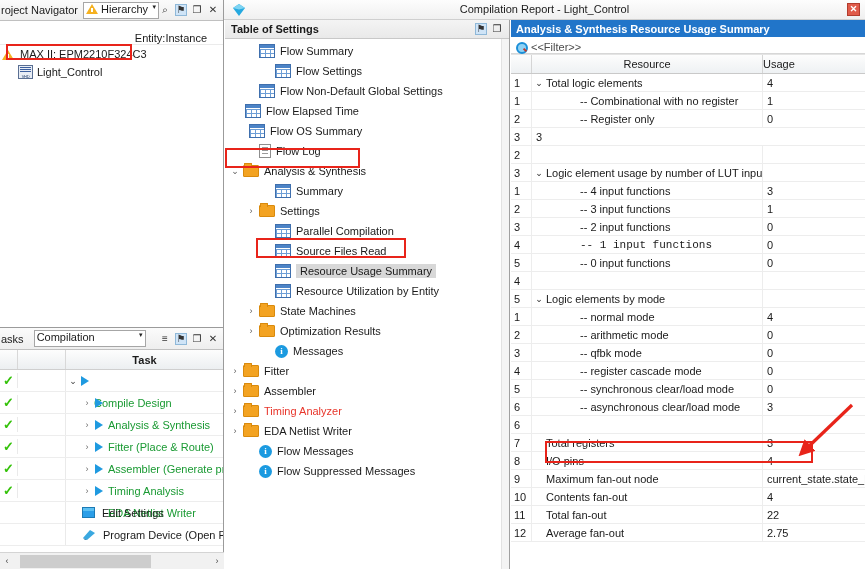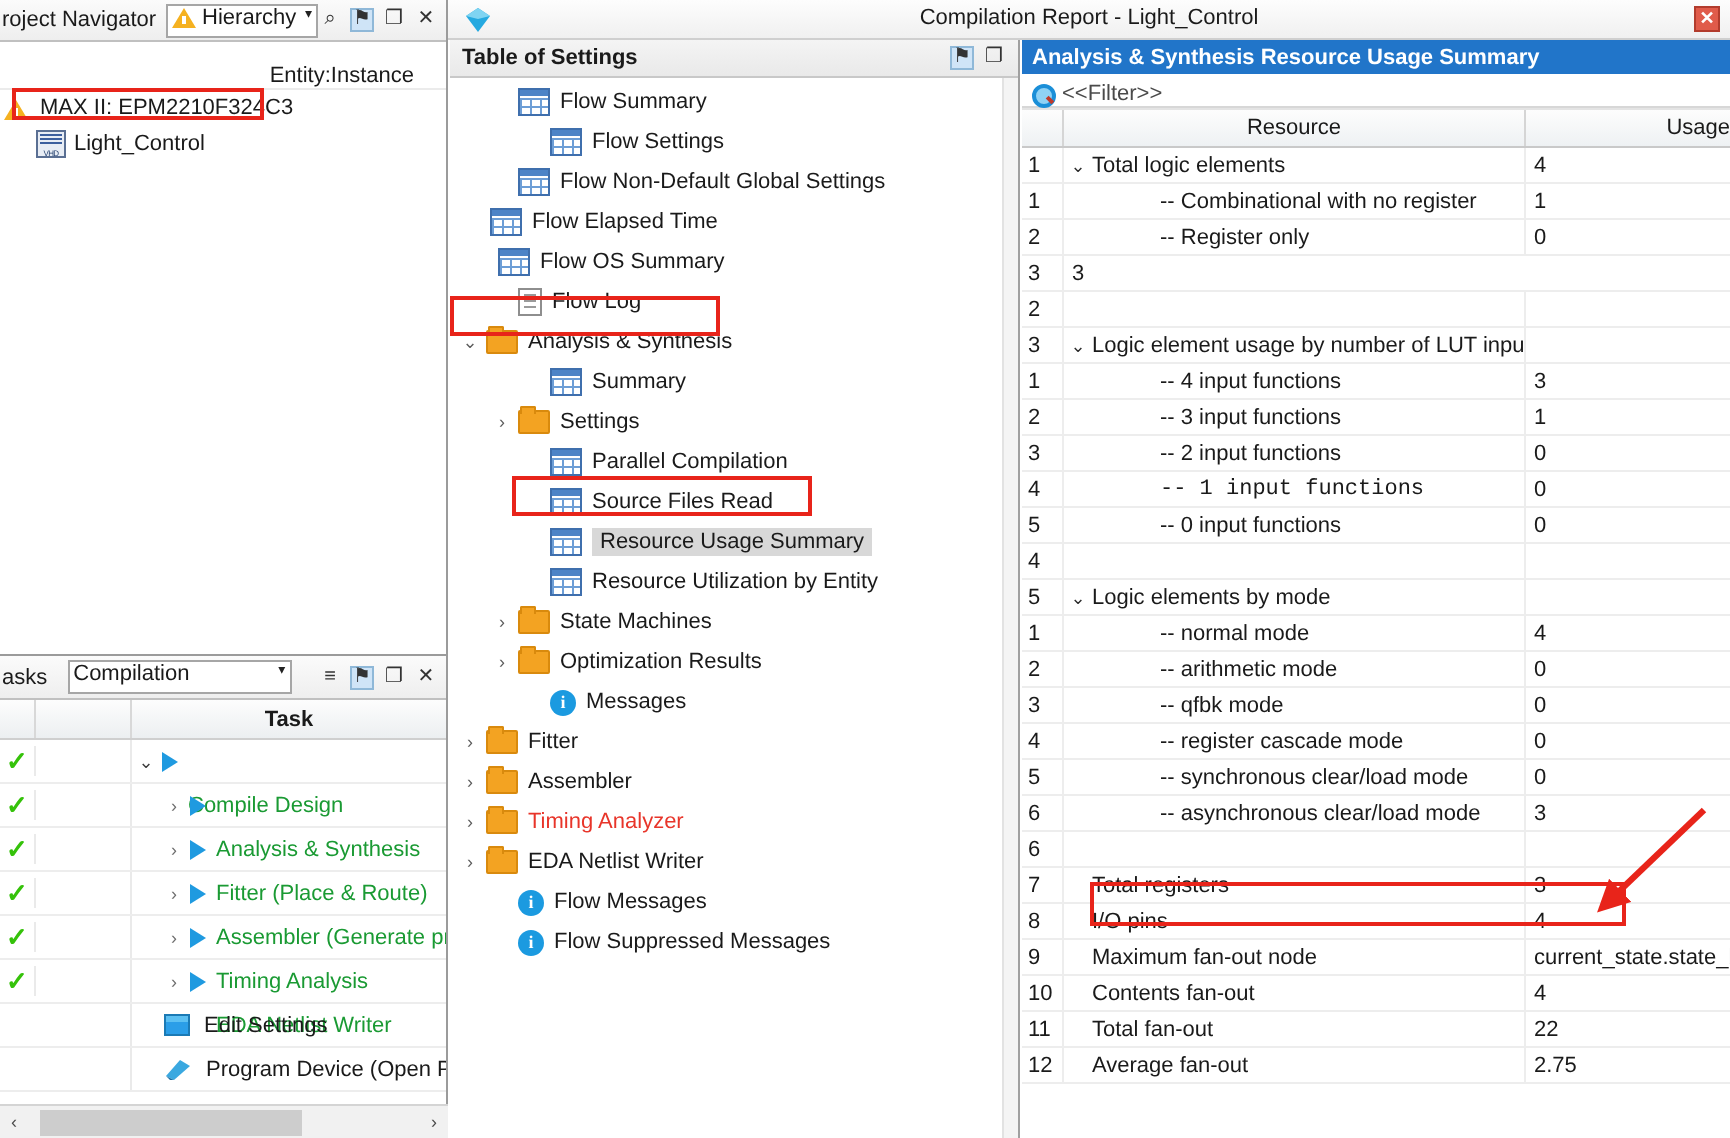--- a/index.html
+++ b/index.html
@@ -154,21 +154,21 @@
   .mag-icon::before { content: ""; position: absolute; left: 0; top: 0; width: 8px; height: 8px;
                       border: 2px solid #1b8fd8; border-radius: 50%; background: #8fd2f5; }
   .mag-icon::after { content: ""; position: absolute; left: 7px; top: 7px; width: 4px; height: 2px;
                      background: #c0392b; transform: rotate(45deg); }
   #report .filterbar .ph { color: #4a4a4a; font-size: 11px; }
   .grid-hdr { height: 20px; display: flex; background: linear-gradient(#fdfdfd,#eef1f3);
               border-bottom: 1px solid #c9c9c9; border-top: 1px solid #e4e4e4; }
   .grid-hdr .num { width: 21px; border-right: 1px solid #d5d5d5; }
   .grid-hdr .res { width: 231px; border-right: 1px solid #d5d5d5; text-align: center;
                    font-size: 11px; line-height: 19px; }
-  .grid-hdr .use { flex: 1; text-align: right; font-size: 11px; line-height: 19px; }
+  .grid-hdr .use { flex: 1; text-align: left; font-size: 11px; line-height: 19px; }
   .grow { height: 18px; display: flex; border-bottom: 1px solid #ededed; font-size: 11px; }
   .grow .num { width: 21px; border-right: 1px solid #ededed; padding-left: 3px;
                display: flex; align-items: center; color: #1a1a1a; }
   .grow .res { width: 231px; border-right: 1px solid #ededed;
                display: flex; align-items: center; white-space: nowrap; overflow: hidden; }
   .grow .use { flex: 1; display: flex; align-items: center; padding-left: 4px;
                white-space: nowrap; overflow: hidden; }
   .grow .res .gchev { width: 14px; text-align: center; color: #2b2b2b; font-size: 9px; flex: 0 0 auto; }
 
   

